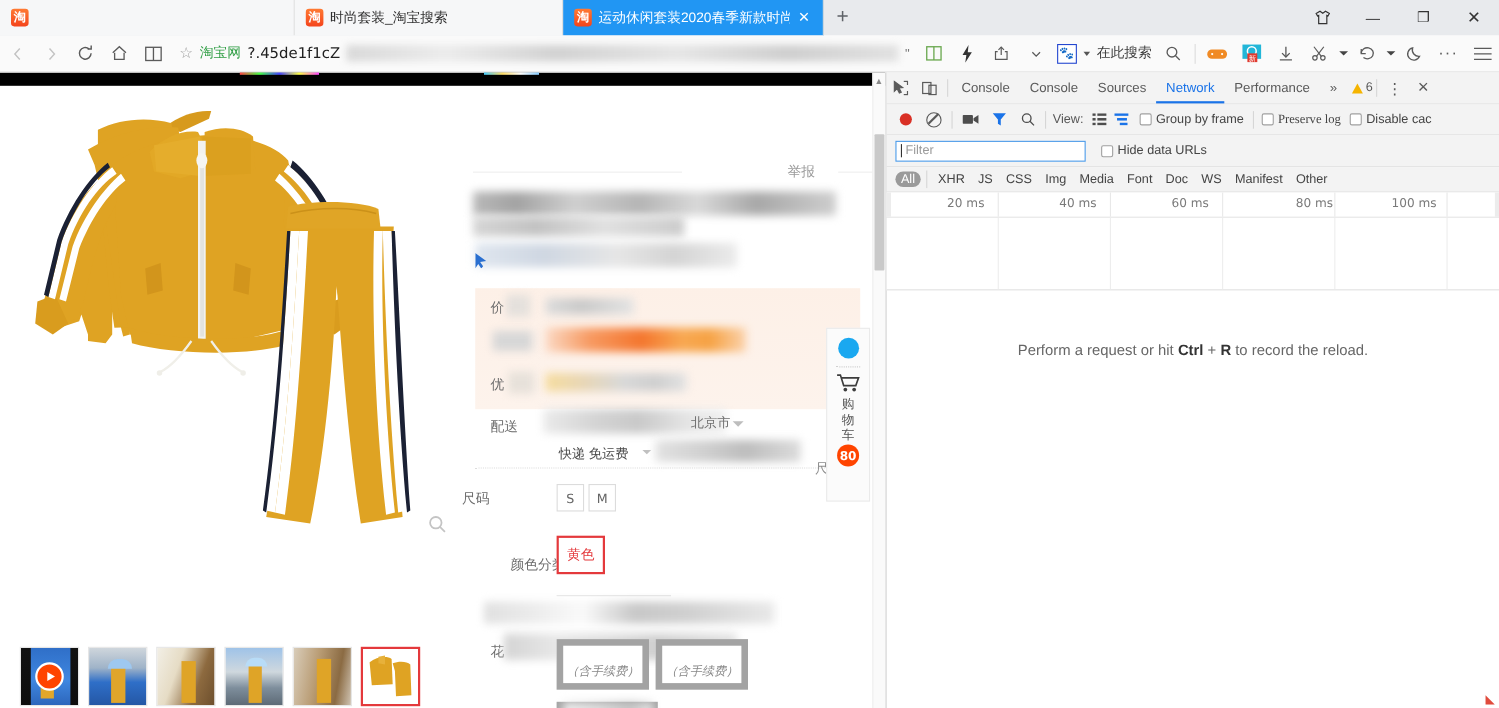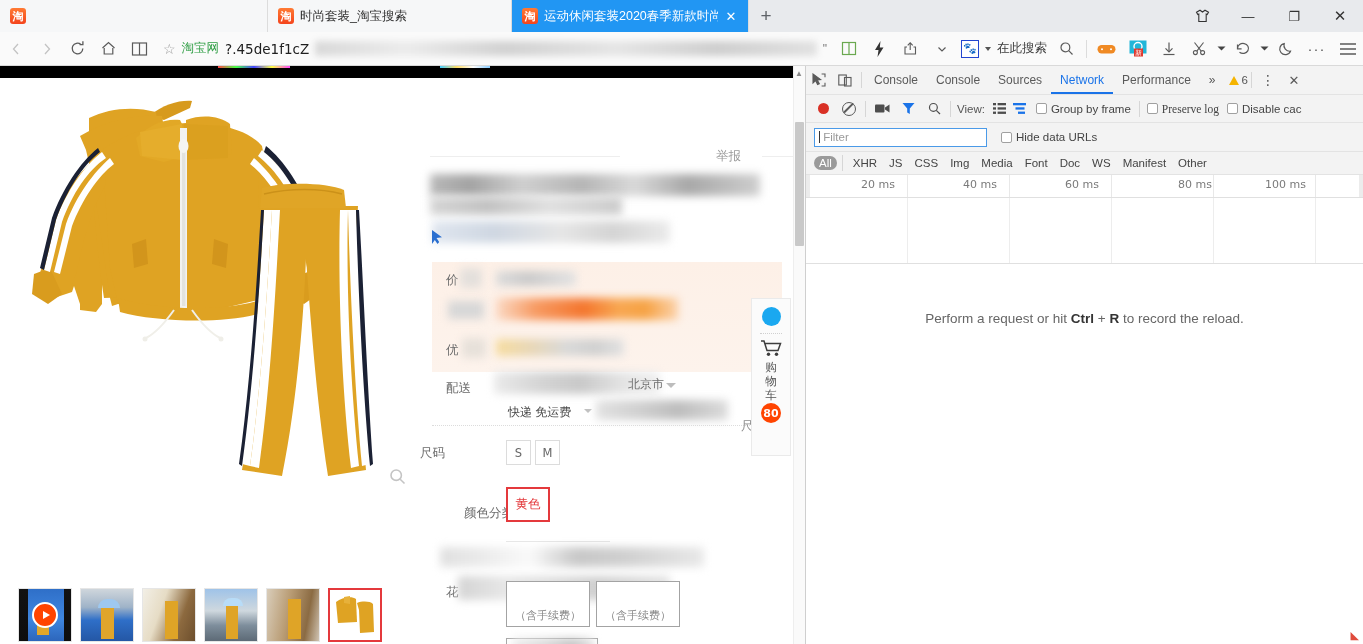--- a/index.html
+++ b/index.html
@@ -84,23 +84,23 @@
   .lab{position:absolute;font-size:12.5px;color:#6b6b6b;}
   .dotted{position:absolute;left:432px;top:359px;width:350px;border-top:1px dotted #dcdcdc;}
   .sizehelper{position:absolute;right:14px;top:352px;font-size:12.5px;color:#8c8c8c;}
   .rowlabel{position:absolute;font-size:12.5px;color:#6b6b6b;}
   .sizebtn{position:absolute;width:25px;height:25px;border:1px solid #dcdcdc;box-sizing:border-box;
     display:flex;align-items:center;justify-content:center;font-size:11.5px;color:#666;
     background:#fff;font-family:"DejaVu Sans",sans-serif;}
   .colorbtn{position:absolute;border:2px solid #e4393c;box-sizing:border-box;
     display:flex;align-items:center;justify-content:center;font-size:12.5px;color:#e4393c;
     background:#fff;}
-  .feebtn{position:absolute;border:1px solid #a3a3a3;box-sizing:border-box;background:#fff;
+  .feebtn{position:absolute;border:6px solid #a3a3a3;box-sizing:border-box;background:#fff;
     display:flex;align-items:flex-end;justify-content:center;padding-bottom:3px;
-    font-size:11px;color:#888;}
+    font-size:11px;color:#888;font-style:italic;}
   .deliv{position:absolute;font-size:12px;color:#4a4a4a;}
   .dcaret{position:absolute;width:0;height:0;border-left:5px solid transparent;
     border-right:5px solid transparent;border-top:5px solid #bdbdbd;}
 
   
   .cart{position:absolute;left:751px;top:232px;width:40px;height:158px;background:#fbfbfb;
     border:1px solid #eaeaea;box-sizing:border-box;display:flex;flex-direction:column;
     align-items:center;padding-top:8px;}
   .qq{width:19px;height:19px;border-radius:50%;background:#1aa8f0;}
   .cdots{width:22px;border-top:1px dotted #d0d0d0;margin:7px 0 5px;}

